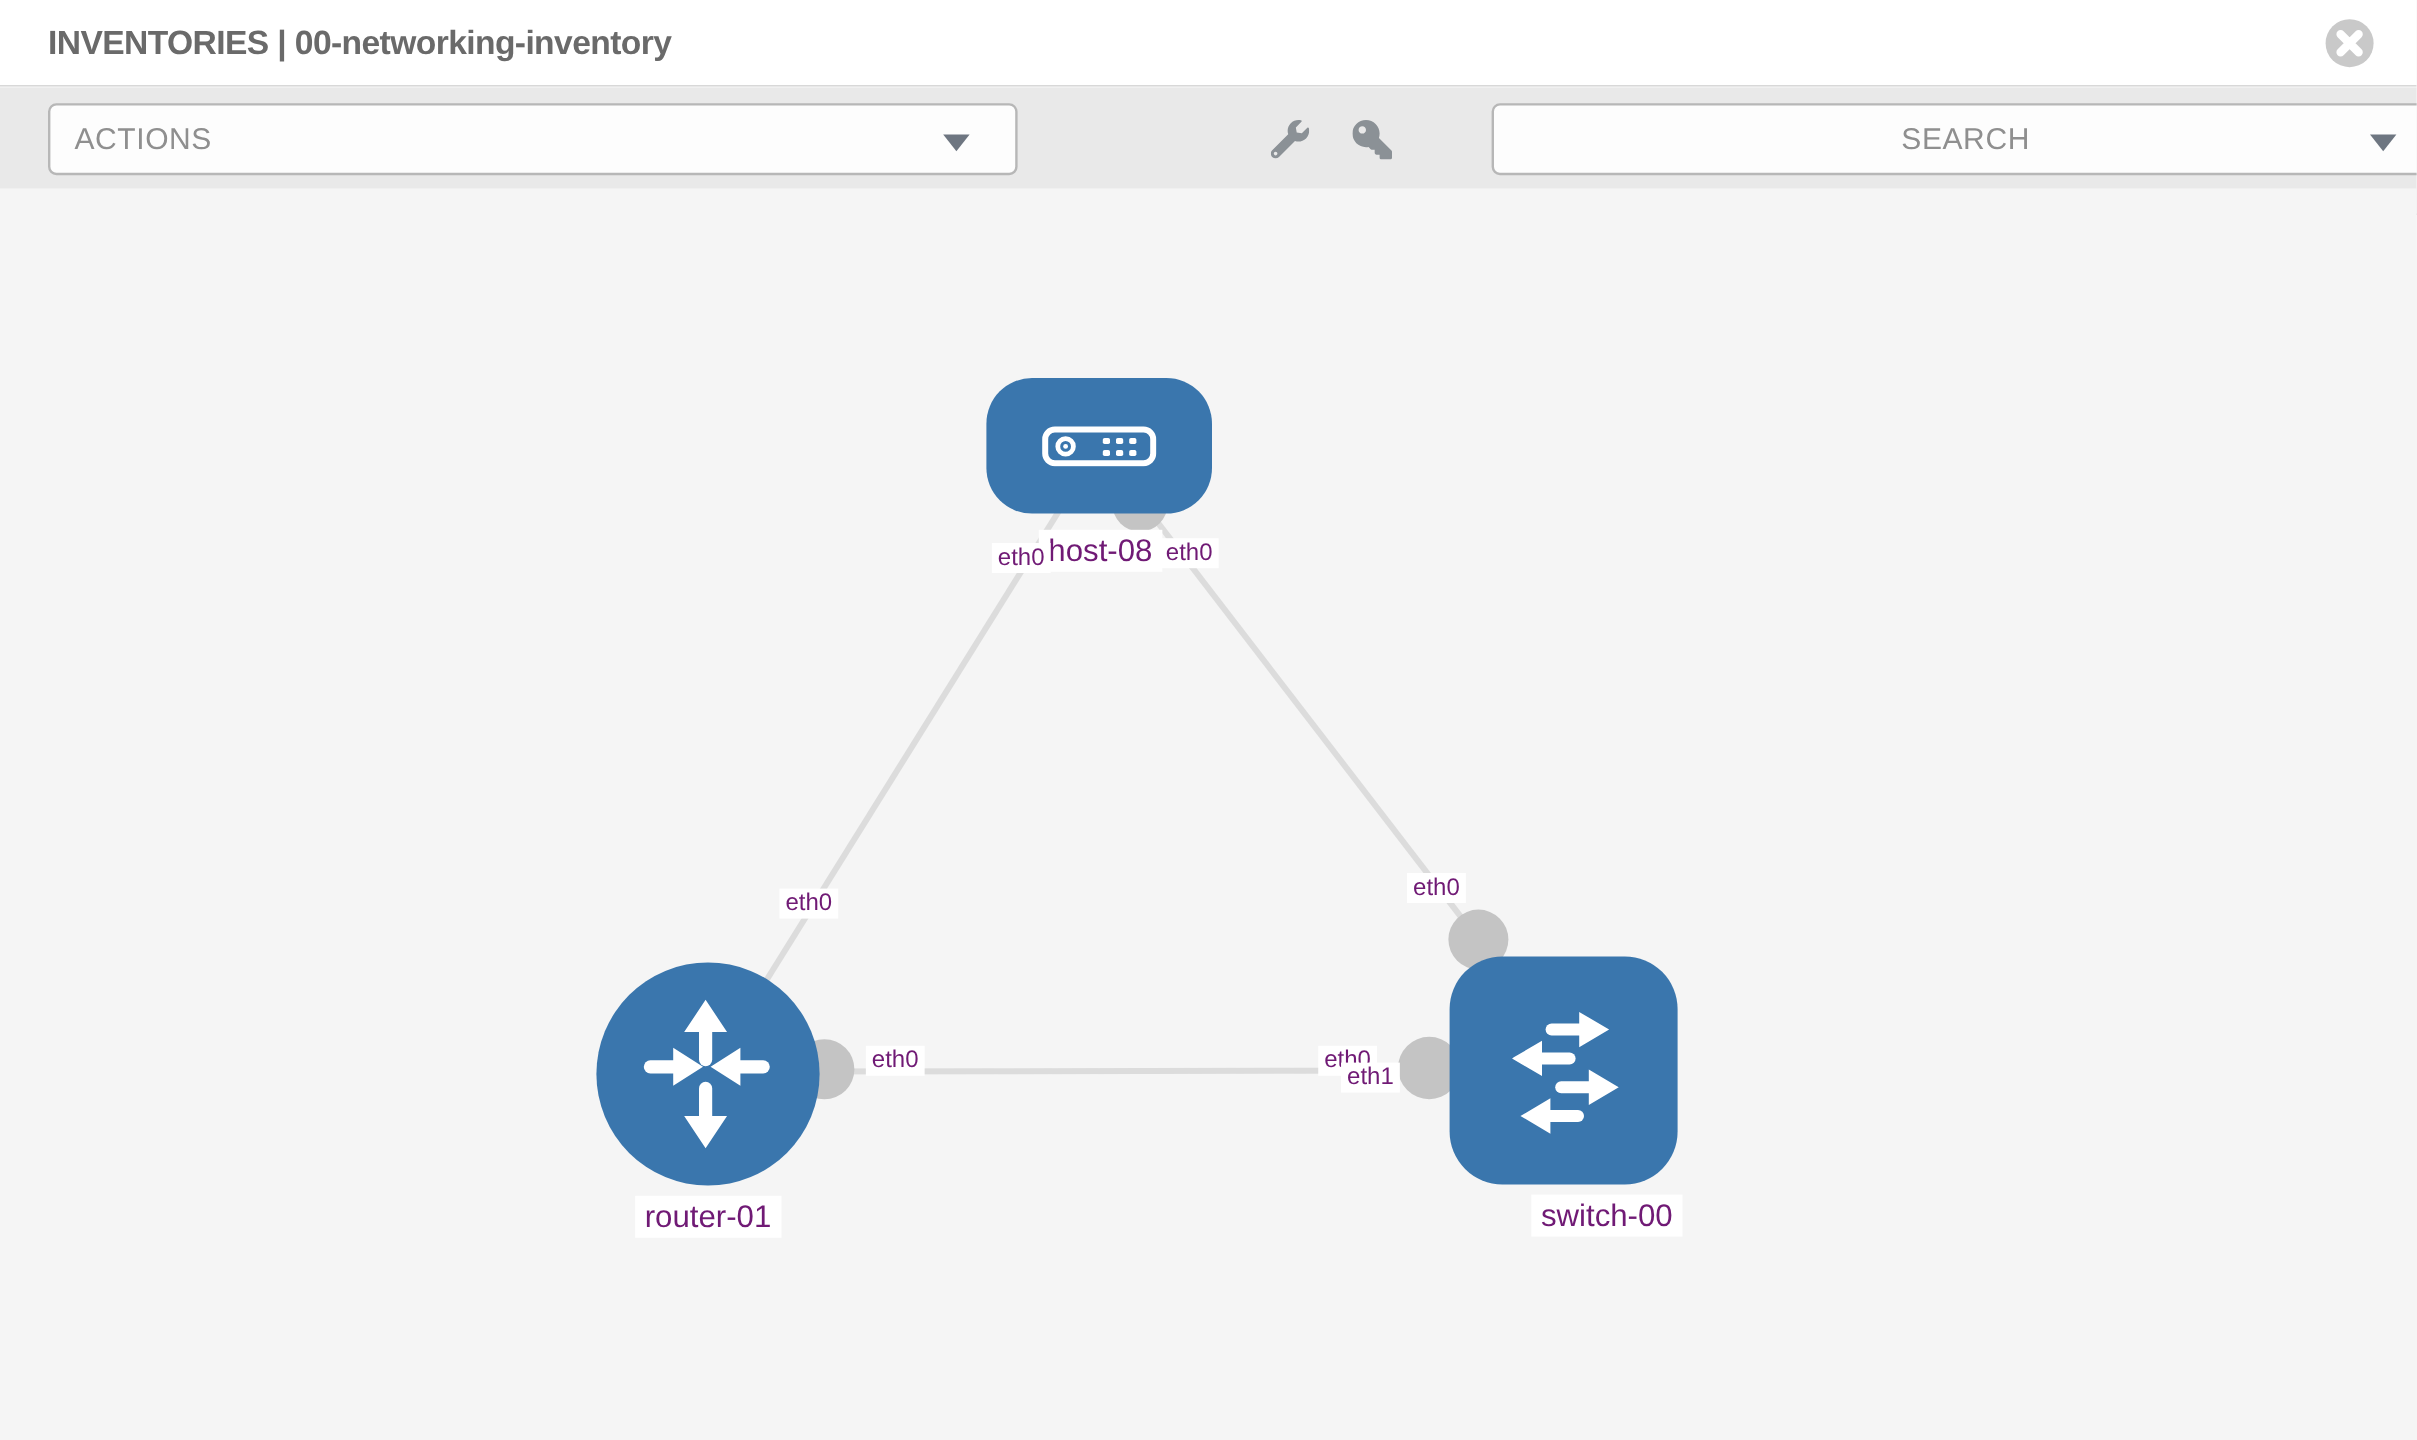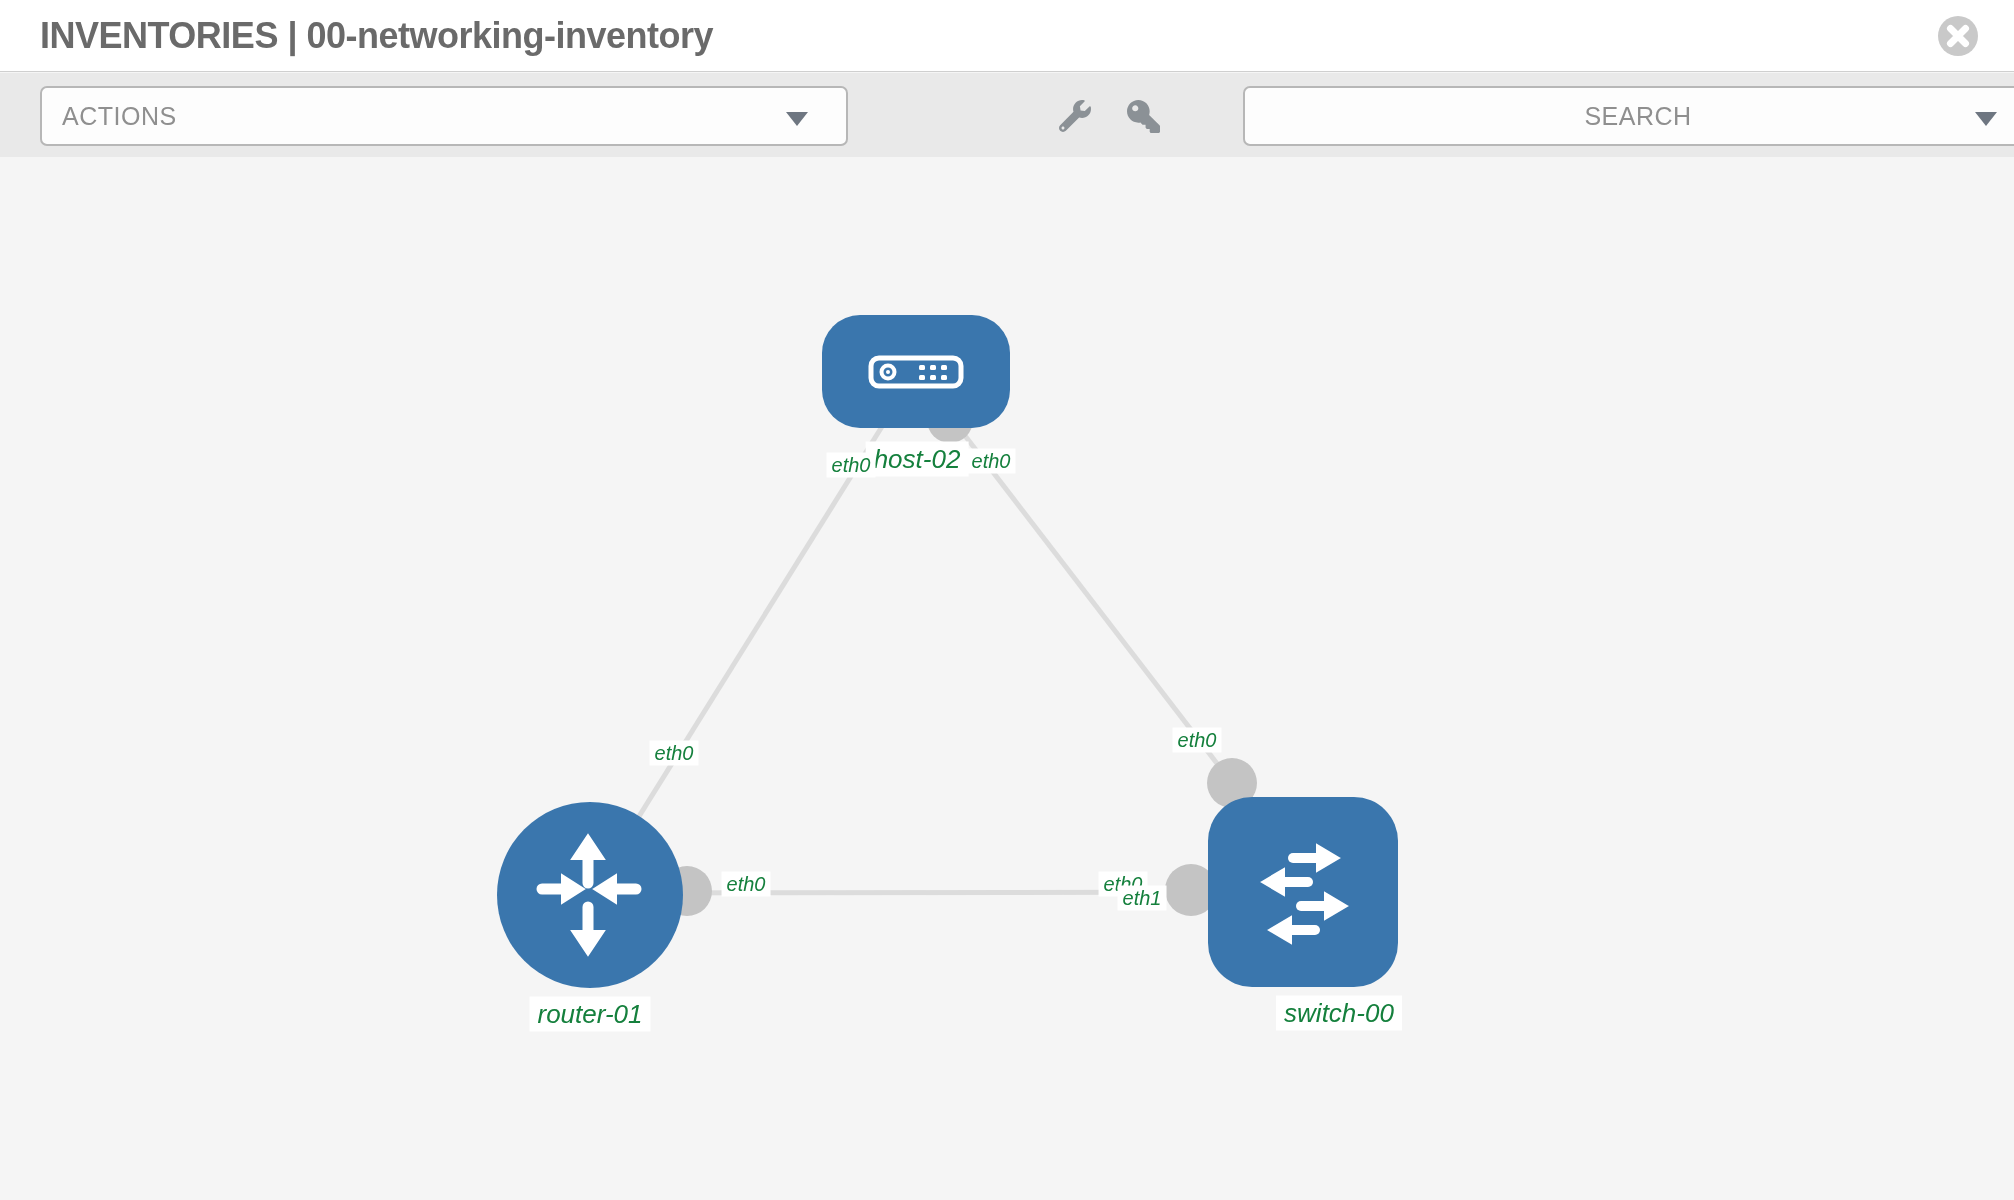--- a/index.html
+++ b/index.html
@@ -2,40 +2,40 @@
 <html><head>
 <meta charset="utf-8">
 <style>
   * { margin:0; padding:0; box-sizing:border-box; }
   html,body { width:2014px; height:1200px; }
   body { font-family:"Liberation Sans","DejaVu Sans",sans-serif; background:#fff; overflow:hidden; }
   #app { position:relative; width:2014px; height:1200px; background:#f5f5f5; overflow:hidden; }
 
   
   .header { position:absolute; left:0; top:0; width:2014px; height:72px; background:#fff; border-bottom:1px solid #cfcfcf; }
-  .page-title { position:absolute; left:40px; top:0; height:72px; line-height:72px; font-size:36px; font-weight:700; color:#6a6a6a; letter-spacing:-0.5px; }
+  .page-title { position:absolute; left:40px; top:0; height:72px; line-height:72px; font-size:28px; font-weight:700; color:#6a6a6a; letter-spacing:-0.5px; }
   .close-btn { position:absolute; right:34px; top:14px; width:44px; height:44px; border:none; background:transparent; cursor:pointer; }
 
   
   .toolbar { position:absolute; left:0; top:73px; width:2014px; height:106px; background:#e9e9e9; border-bottom:1px solid #c9c9c9; }
   .ctl { position:absolute; top:13px; height:60px; background:#fdfdfd; border:2px solid #b7b7b7; border-radius:7px; display:flex; align-items:center; padding:0 20px; cursor:pointer; }
   .ctl-label { font-size:25px; color:#8f8f8f; letter-spacing:0.5px; }
   .caret { position:absolute; top:24px; width:0; height:0; border-left:11px solid transparent; border-right:11px solid transparent; border-top:14px solid #6e7681; }
   .tool-icon-btn { position:absolute; top:13px; width:60px; height:60px; border:none; background:transparent; cursor:pointer; display:flex; align-items:center; justify-content:center; }
 
   
   .canvas { position:absolute; left:0; top:157px; width:2014px; height:1043px; background:#f5f5f5; }
   .edge-layer { position:absolute; left:0; top:0; width:2014px; height:1200px; }
 
   .node { position:absolute; background:#3a76ad; display:flex; align-items:center; justify-content:center; cursor:pointer; }
   .node-host   { left:822px; top:315px; width:188px; height:113px; border-radius:38px; }
   .node-router { left:497px; top:802px; width:186px; height:186px; border-radius:50%; }
   .node-switch { left:1208px; top:797px; width:190px; height:190px; border-radius:44px; }
 
-  .graph-label { position:absolute; transform:translate(-50%,-50%); background:#fff; color:#15803d; white-space:nowrap;font-style:italic; }
+  .graph-label { position:absolute; transform:translate(-50%,-50%); background:#fff; color:#701a75; white-space:nowrap; }
   .node-label { font-size:26px; padding:2px 8px; }
   .iface-label { font-size:20px; padding:1px 5px; }
 
   
   .zoom-panel { position:absolute; left:1620px; top:1083px; width:394px; height:117px; background:#fff; border:2px solid #b5b5b5; }
   .zoom-level { position:absolute; left:0; top:10px; width:394px; text-align:center; font-size:21px; color:#1f1f1f; }
   .zoom-btn { position:absolute; top:38px; width:44px; height:44px; border:none; background:transparent; color:#8b9196; font-size:40px; font-weight:700; line-height:44px; text-align:center; cursor:pointer; }
   .zoom-minus { left:18px; }
   .zoom-plus  { left:340px; }
   .zoom-track { position:absolute; left:70px; top:50px; width:268px; height:22px; background:#fff; border:2px solid #b0b0b0; border-radius:12px; cursor:pointer; }
@@ -128,21 +128,21 @@
           <line x1="47" y1="60" x2="75" y2="60"></line>
           <polygon points="29,60 51,47 51,73" stroke-width="2"></polygon>
           <line x1="68" y1="84" x2="96" y2="84"></line>
           <polygon points="114,84 92,71 92,97" stroke-width="2"></polygon>
           <line x1="54" y1="108" x2="82" y2="108"></line>
           <polygon points="36,108 58,95 58,121" stroke-width="2"></polygon>
         </g>
       </svg>
     </div>
 
-    <div class="graph-label node-label" style="left:917px; top:302px;">host-02</div>
+    <div class="graph-label node-label" style="left:917px; top:302px;">host-08</div>
     <div class="graph-label node-label" style="left:590px; top:857px;">router-01</div>
     <div class="graph-label node-label" style="left:1303px; top:856px;margin-left:36px;">switch-00</div>
 
     <div class="graph-label iface-label" style="left:851px; top:308px;">eth0</div>
     <div class="graph-label iface-label" style="left:991px; top:304px;">eth0</div>
     <div class="graph-label iface-label" style="left:674px; top:596px;">eth0</div>
     <div class="graph-label iface-label" style="left:1197px; top:583px;">eth0</div>
     <div class="graph-label iface-label" style="left:746px; top:727px;">eth0</div>
     <div class="graph-label iface-label" style="left:1123px; top:727px; z-index:1;">eth0</div>
     <div class="graph-label iface-label" style="left:1142px; top:741px; z-index:2;">eth1</div>

